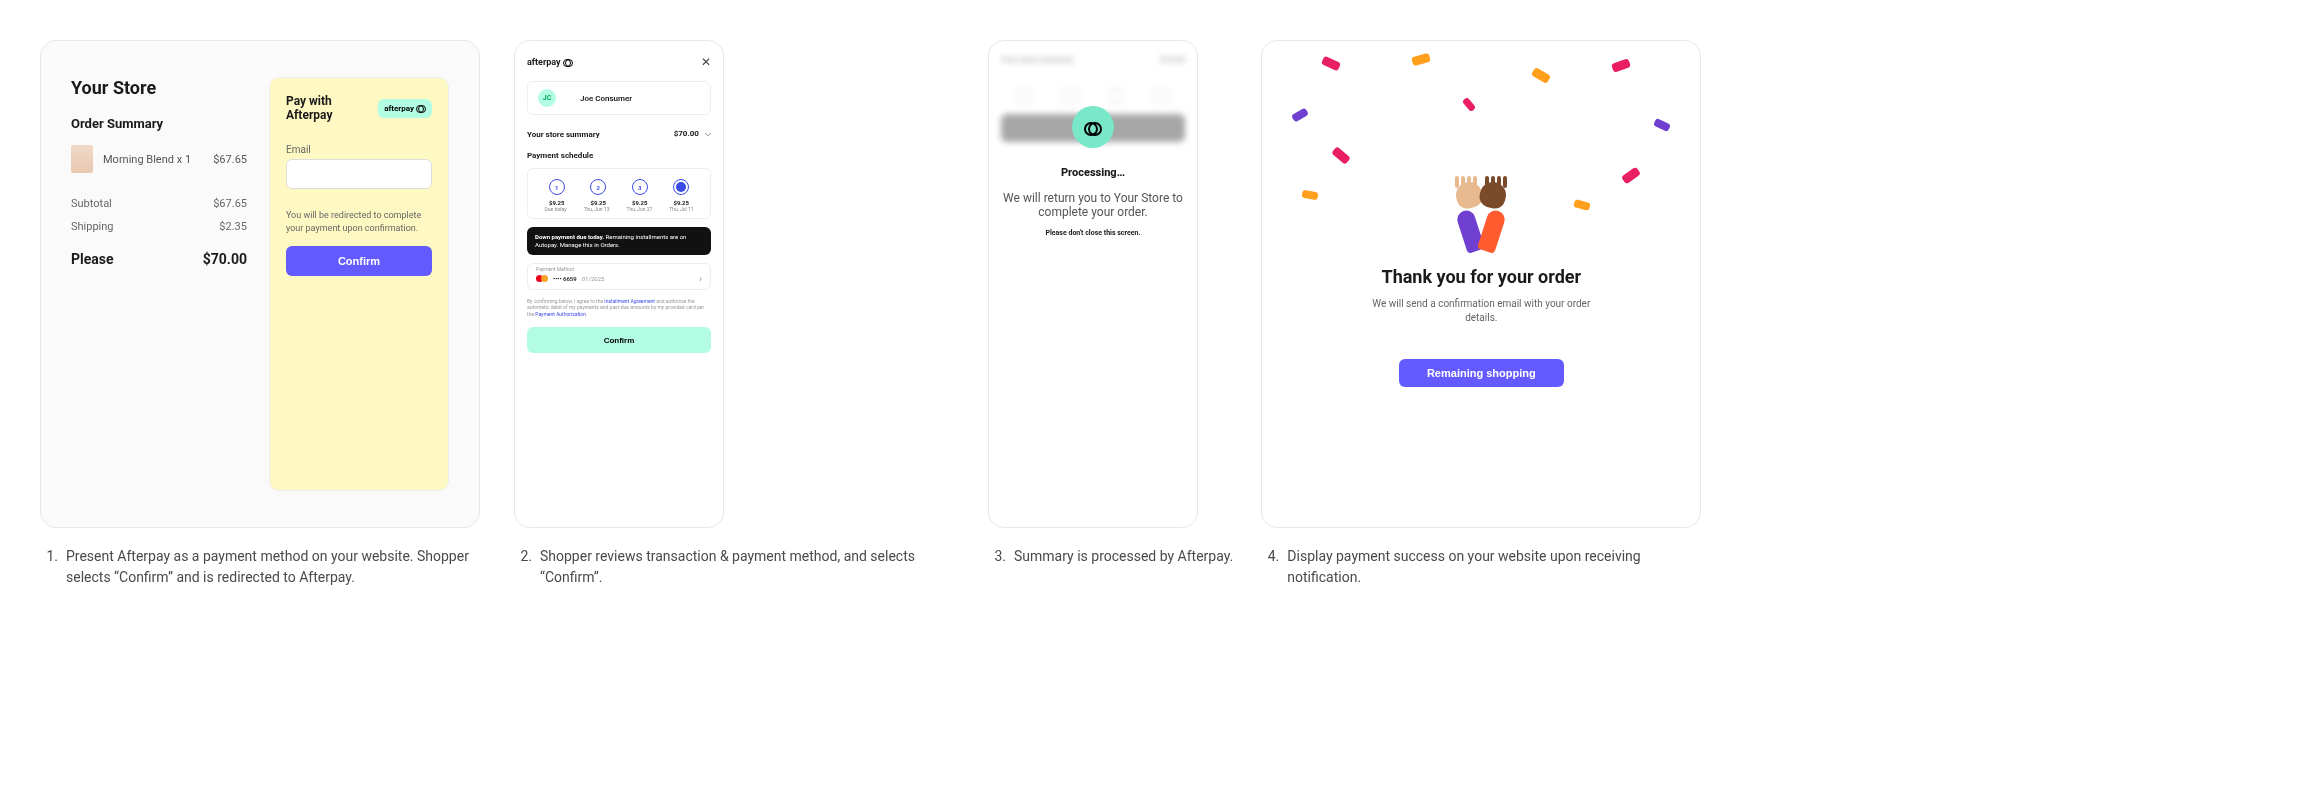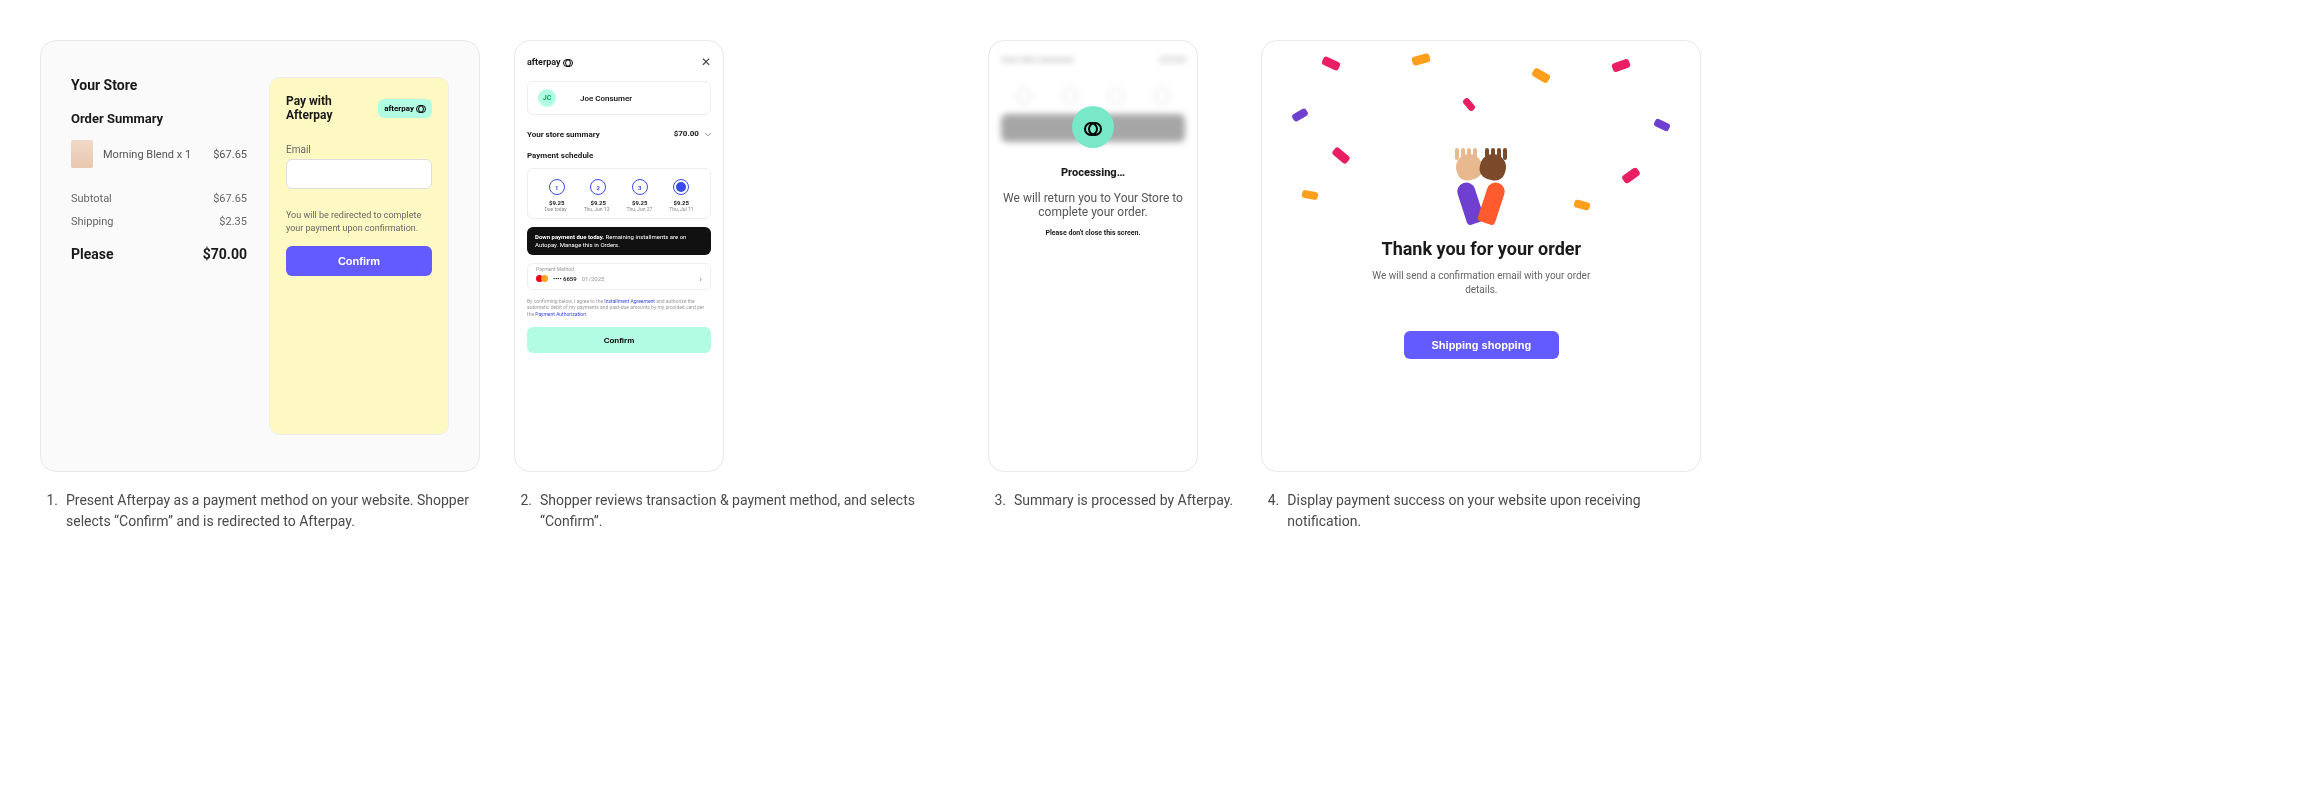--- a/index.html
+++ b/index.html
@@ -3,32 +3,32 @@
 <meta charset="utf-8">
 <style>
   * { box-sizing: border-box; margin: 0; padding: 0; }
   body { font-family: -apple-system, BlinkMacSystemFont, "Segoe UI", Roboto, sans-serif; background: #fff; padding: 40px; color: #1a1a1a; }
   .row { display: flex; gap: 28px; align-items: flex-start; }
   .col { display: flex; flex-direction: column; align-items: flex-start; }
   .card {
     background: #fafafa;
     border: 1px solid #e8e8e8;
     border-radius: 16px;
-    height: 432px;
+    height: 488px;
     overflow: hidden;
     position: relative;
   }
   .caption-row { display: flex; gap: 8px; margin-top: 18px; font-size: 14px; color: #4a4a4a; line-height: 1.5; }
   .caption-num { min-width: 18px; text-align: right; }
   .caption-text { max-width: 420px; }
 
   
   .c1 { width: 440px; display: flex; gap: 22px; padding: 36px 30px; }
   .c1-left { flex: 1; }
-  .c1-store { font-size: 14px; font-weight: 700; margin-bottom: 18px; }
+  .c1-store { font-size: 18px; font-weight: 700; margin-bottom: 18px; }
   .c1-summary-h { font-size: 13px; font-weight: 700; margin-bottom: 14px; }
   .c1-item { display: flex; align-items: center; gap: 10px; font-size: 11px; color: #555; margin-bottom: 24px; }
   .c1-thumb { width: 22px; height: 28px; background: linear-gradient(#f0d8c8,#e8c8b0); border-radius: 2px; }
   .c1-item .name { flex: 1; }
   .c1-line { display: flex; justify-content: space-between; font-size: 11px; color: #666; margin-bottom: 10px; }
   .c1-total { display: flex; justify-content: space-between; font-size: 14px; font-weight: 700; margin-top: 18px; }
   .c1-right { width: 180px; background: #fef9c3; border: 1px solid #eee; border-radius: 10px; padding: 16px; display: flex; flex-direction: column; }
   .c1-pay-h-row { display: flex; align-items: center; justify-content: space-between; margin-bottom: 22px; }
   .c1-pay-h { font-size: 12px; font-weight: 700; }
   .afterpay-badge {
@@ -292,21 +292,21 @@
             <span></span>
             <span></span>
           </div>
         <div class="palm l"></div>
           <div class="palm r"></div>
         <div class="hand l"></div>
           <div class="hand r"></div>
       </div>
       <div class="c4-title">Thank you for your order</div>
       <div class="c4-msg">We will send a confirmation email with your order details.</div>
-      <button class="c4-btn">Shipping shopping</button>
+      <button class="c4-btn">Remaining shopping</button>
     </div>
     <div class="caption-row">
       <div class="caption-num">4.</div>
       <div class="caption-text">Display payment success on your website upon receiving notification.</div>
     </div>
   </div>
 
 </div>
 
 </body></html>

